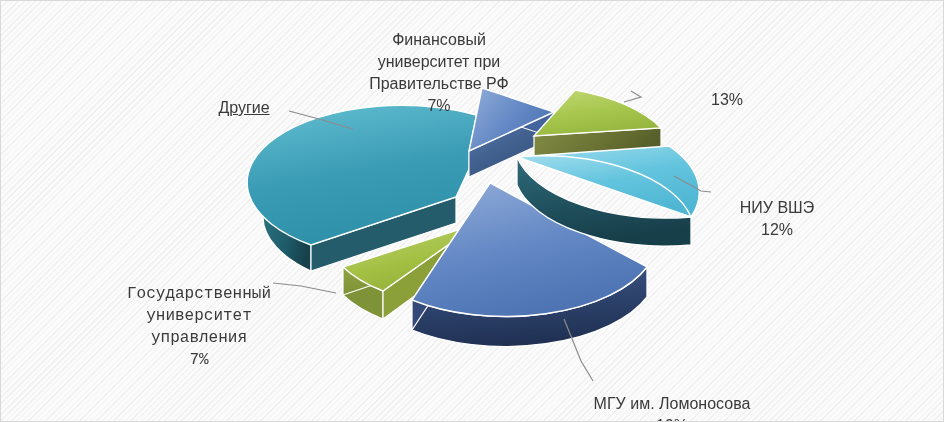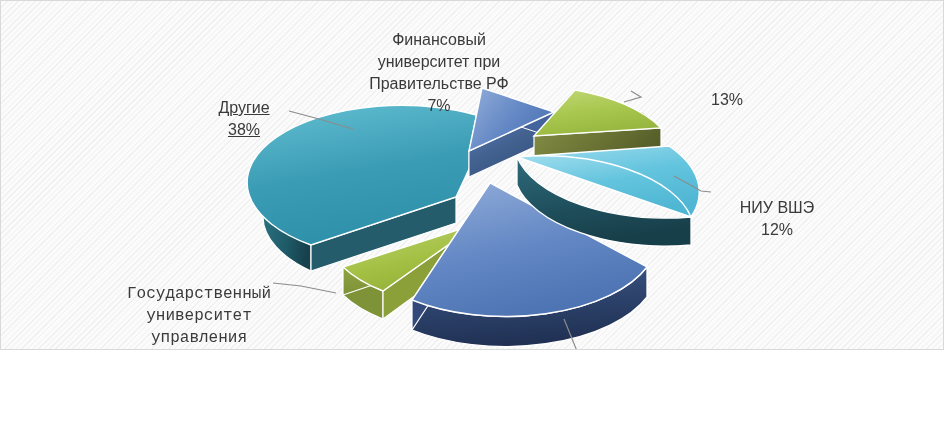--- a/index.html
+++ b/index.html
@@ -3,21 +3,21 @@
 <meta charset="utf-8">
 <style>
   html, body {
     margin: 0;
     padding: 0;
     background: #ffffff;
   }
   #canvas {
     position: relative;
     width: 944px;
-    height: 350px;
+    height: 422px;
     box-sizing: border-box;
     border: 1px solid #d9d9d9;
     background-color: #fbfbfb;
     background-image:
       repeating-linear-gradient(135deg,
         rgba(0,0,0,0.045) 0px,
         rgba(0,0,0,0.045) 1px,
         rgba(0,0,0,0) 1px,
         rgba(0,0,0,0) 4px);
     overflow: hidden;
@@ -231,28 +231,28 @@
   <div class="dlabel" style="left:626px; top:66px; width:200px;">
     <span class="pct">13%</span>
   </div>
 
   <div class="dlabel" style="left:716px; top:174px; width:120px; text-align:center;">
     <span>НИУ ВШЭ</span>
     <span class="pct">12%</span>
   </div>
 
   <div class="dlabel" style="left:566px; top:370px; width:210px;">
+    <span>МГУ им. Ломоносова</span>
     <span class="pct">19%</span>
   </div>
 
   <div class="dlabel" style="left:108px; top:260px; width:180px;font-family:Liberation Mono, monospace;">
     <span>Государственный
 университет
 управления</span>
     <span class="pct">7%</span>
   </div>
 
   <div class="dlabel" style="left:178px; top:74px; width:130px;text-decoration:underline;">
     <span>Другие</span>
-    <span class="pct">38%</span>
   </div>
 
 </div>
 
 </body></html>

